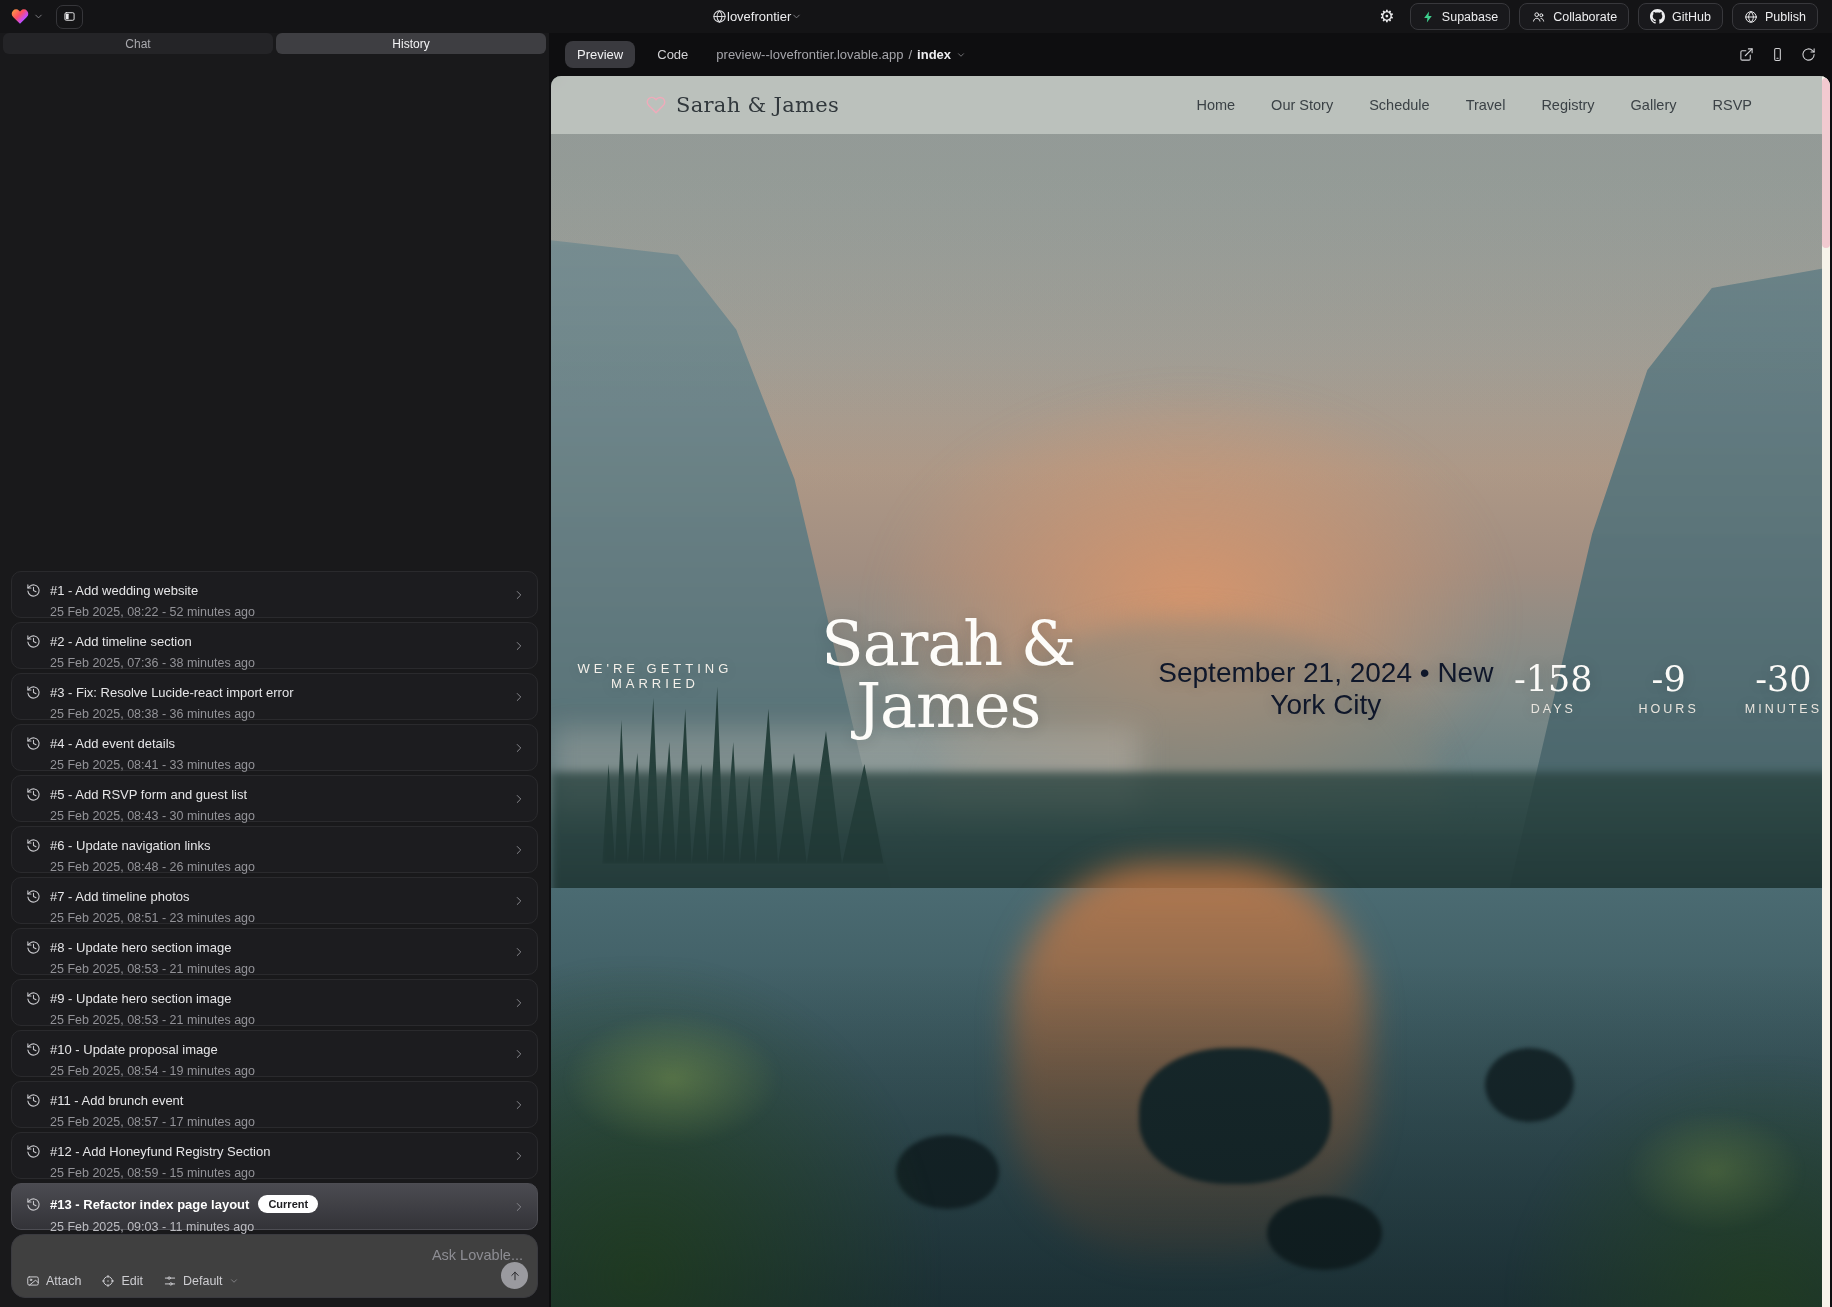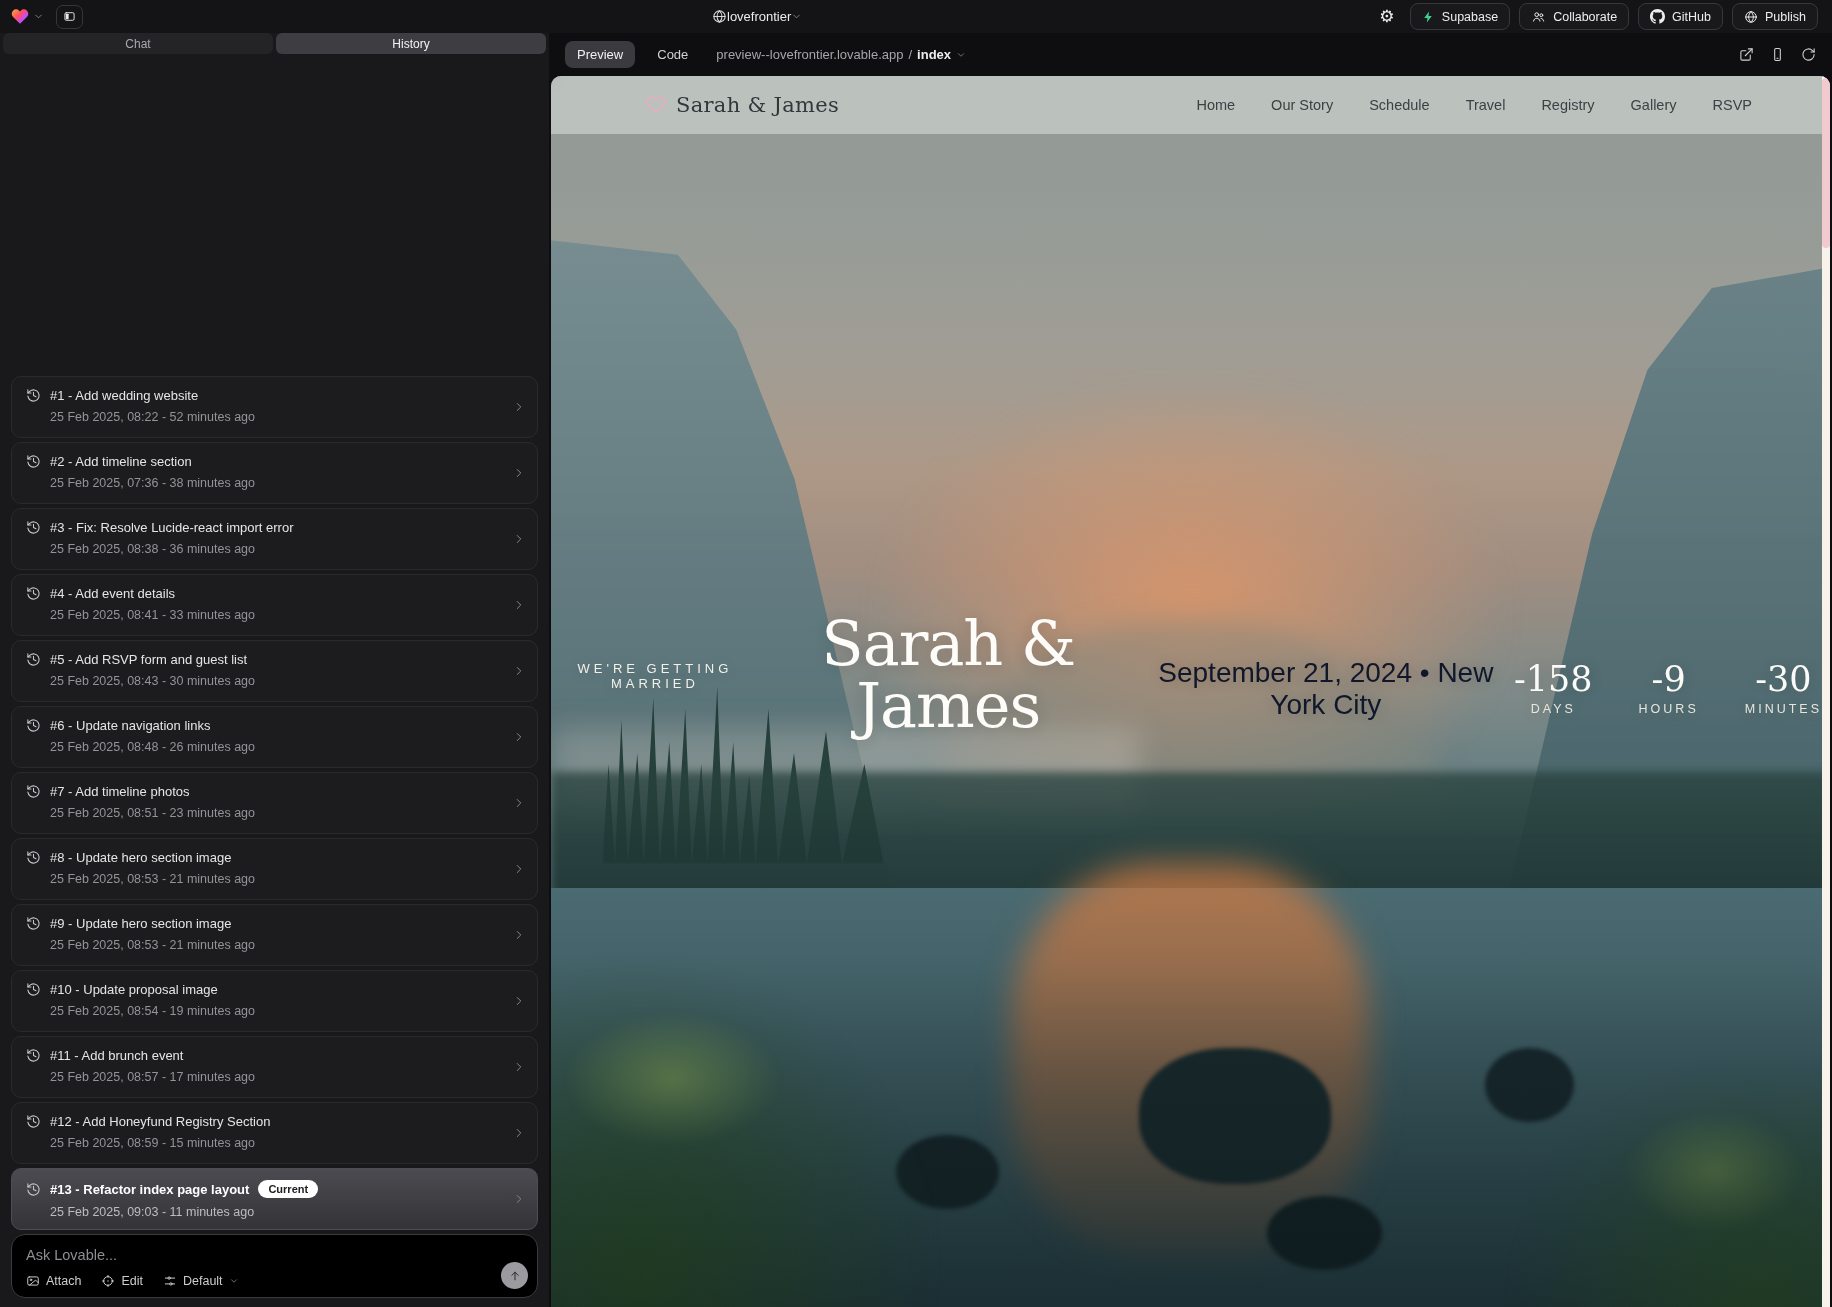--- a/index.html
+++ b/index.html
@@ -26,33 +26,33 @@
   .gh-mark{fill:currentColor;stroke:none;}
 
   
   .left-panel{position:absolute;top:33px;left:0;width:549px;bottom:0;background:#19191b;display:flex;flex-direction:column;z-index:20;}
   .tab-row{display:flex;gap:3px;padding:0 3px;flex:none;}
   .tab{flex:1;height:21px;border:none;border-radius:6px;font-size:12px;font-family:inherit;display:flex;align-items:center;justify-content:center;}
   .tab.inactive{background:#242427;color:#a9a9ae;}
   .tab.active{background:#3e3e42;color:#f3f3f5;}
 
   .history-list{margin-top:auto;display:flex;flex-direction:column;gap:4px;padding:0 11px;flex:none;}
-  .hcard{position:relative;height:62px;box-sizing:border-box;border:1px solid #2a2a2d;background:#1c1c1f;border-radius:10px;padding:11px 36px 0 14px;cursor:pointer;}
+  .hcard{position:relative;height:47px;box-sizing:border-box;border:1px solid #2a2a2d;background:#1c1c1f;border-radius:10px;padding:11px 36px 0 14px;cursor:pointer;}
   .hcard .row1{display:flex;align-items:center;gap:9px;}
   .hicon{color:#c7c7cb;flex:none;}
   .htitle{font-size:13px;color:#e5e5e7;white-space:nowrap;}
   .hmeta{margin:7px 0 0 24px;font-size:12.5px;color:#939398;}
   .hchev{position:absolute;right:11px;top:50%;transform:translateY(-50%);color:#87878c;}
   .hcard.current{background:linear-gradient(180deg,#4b4b51 0%,#333338 100%);border-color:#4d4d53;}
   .hcard.current .htitle{font-weight:700;color:#ffffff;}
   .hcard.current .hmeta{color:#bcbcc1;}
   .badge{display:none;margin-left:9px;background:#ffffff;color:#202023;font-size:11px;font-weight:700;padding:3px 10px;border-radius:999px;vertical-align:1px;}
   .hcard.current .badge{display:inline-block;}
 
-  .composer{margin:4px 11px 9px;height:64px;flex:none;box-sizing:border-box;border:1px solid #3a3a3f;border-radius:14px;background:#000000;position:relative;padding:12px 14px;}
+  .composer{margin:4px 11px 9px;height:64px;flex:none;box-sizing:border-box;border:1px solid #3a3a3f;border-radius:14px;background:#404040;position:relative;padding:12px 14px;text-align:right;}
   .placeholder{font-size:14.5px;color:#8d8d93;}
   .composer-actions{position:absolute;left:14px;bottom:9px;display:flex;align-items:center;gap:20px;font-size:12.5px;color:#cdcdd1;}
   .caction{display:flex;align-items:center;gap:6px;cursor:pointer;}
   .send-btn{position:absolute;right:9px;bottom:8px;width:27px;height:27px;border:none;border-radius:50%;background:#9a9a9f;display:flex;align-items:center;justify-content:center;color:#26262a;}
 
   
   .preview-panel{position:absolute;top:33px;left:549px;right:0;bottom:0;background:#0e0e10;}
   .preview-toolbar{height:43px;display:flex;align-items:center;padding:0 16px;color:#cfcfd3;}
   .ptab-preview{height:27px;padding:0 12px;border:none;border-radius:8px;background:#3a3a3f;color:#f1f1f3;font-size:13px;font-family:inherit;display:flex;align-items:center;}
   .ptab-code{margin-left:16px;font-size:13px;color:#d2d2d5;background:none;border:none;font-family:inherit;}

